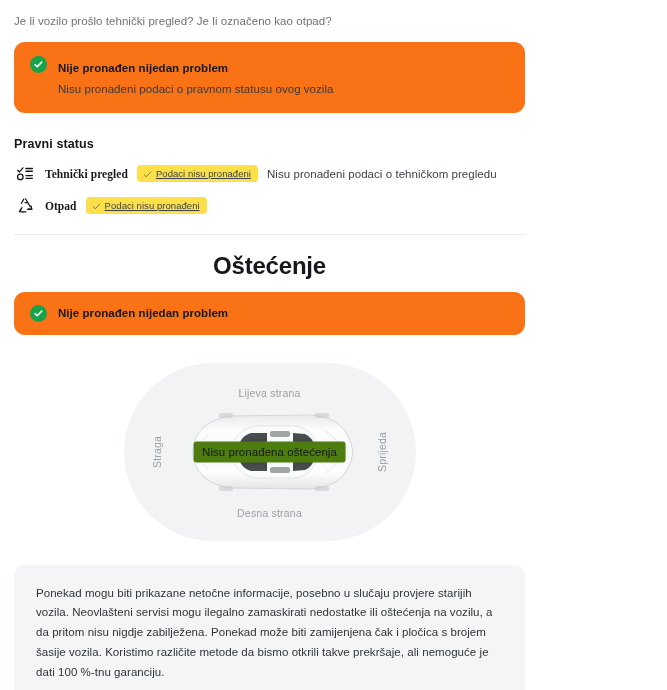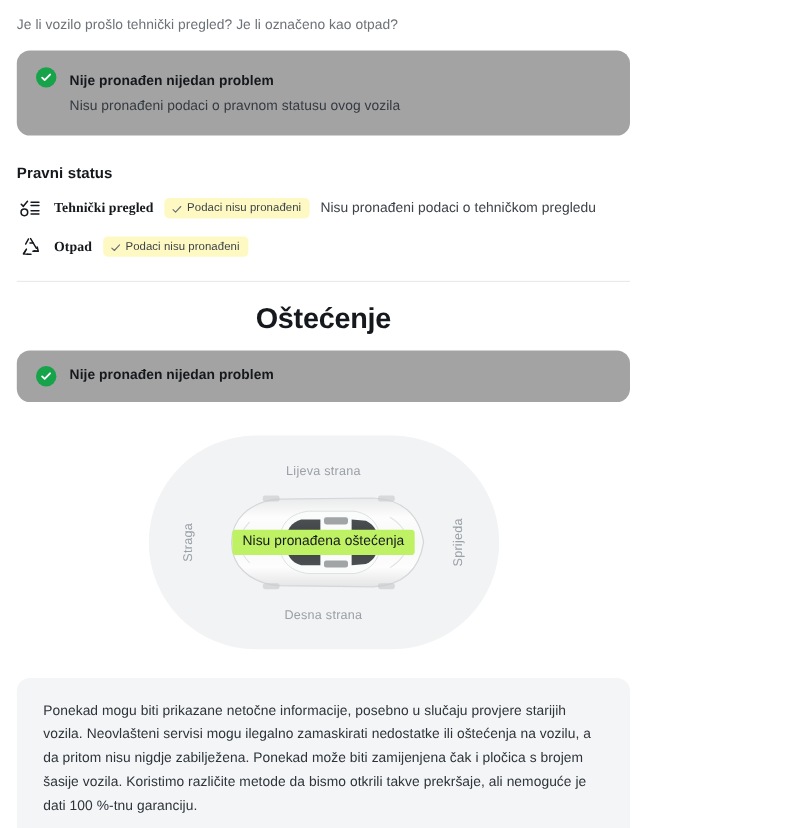--- a/index.html
+++ b/index.html
@@ -28,21 +28,21 @@
     font-size: 11.5px;
     color: #6d7278;
     line-height: 1.45;
     padding-top: 13px;
     letter-spacing: 0.05px;
   }
 
   
   .alert {
     margin-top: 12px;
-    background: #a3a3a3;
+    background: #f97316;
     border-radius: 11px;
     padding: 13px 16px 15px 16px;
     display: flex;
     align-items: flex-start;
     gap: 11px;
   }
   .alert.compact { padding: 13px 16px 13px 16px; align-items: center; }
   .check-badge {
     width: 17px;
     height: 17px;
@@ -100,27 +100,28 @@
     font-weight: bold;
     color: #15181c;
     white-space: nowrap;
     letter-spacing: 0.05px;
     font-family: Liberation Serif, serif;
   }
   .pill {
     display: inline-flex;
     align-items: flex-end;
     gap: 4px;
-    background: #fef9c3;
+    background: #fde047;
     border-radius: 4px;
     padding: 3px 7px 3px 6px;
     font-size: 9.5px;
     color: #3c4248;
     white-space: nowrap;
     letter-spacing: 0.05px;
+    text-decoration: underline;
   }
   .pill svg { display: block; flex: 0 0 auto; }
   .status-desc {
     font-size: 11.5px;
     color: #3c4248;
     white-space: nowrap;
     letter-spacing: 0.05px;
   }
 
   
@@ -187,21 +188,21 @@
     position: absolute;
     left: 50%;
     top: 50%;
     transform: translate(-50%, -50%);
   }
   .damage-badge {
     position: absolute;
     left: 50%;
     top: 50%;
     transform: translate(-50%, -50%);
-    background: #bef264;
+    background: #4d7c0f;
     color: #15181c;
     font-size: 11.5px;
     padding: 4px 9px 5px 9px;
     border-radius: 3px;
     white-space: nowrap;
     letter-spacing: 0.05px;
     z-index: 3;
   }
 
   

